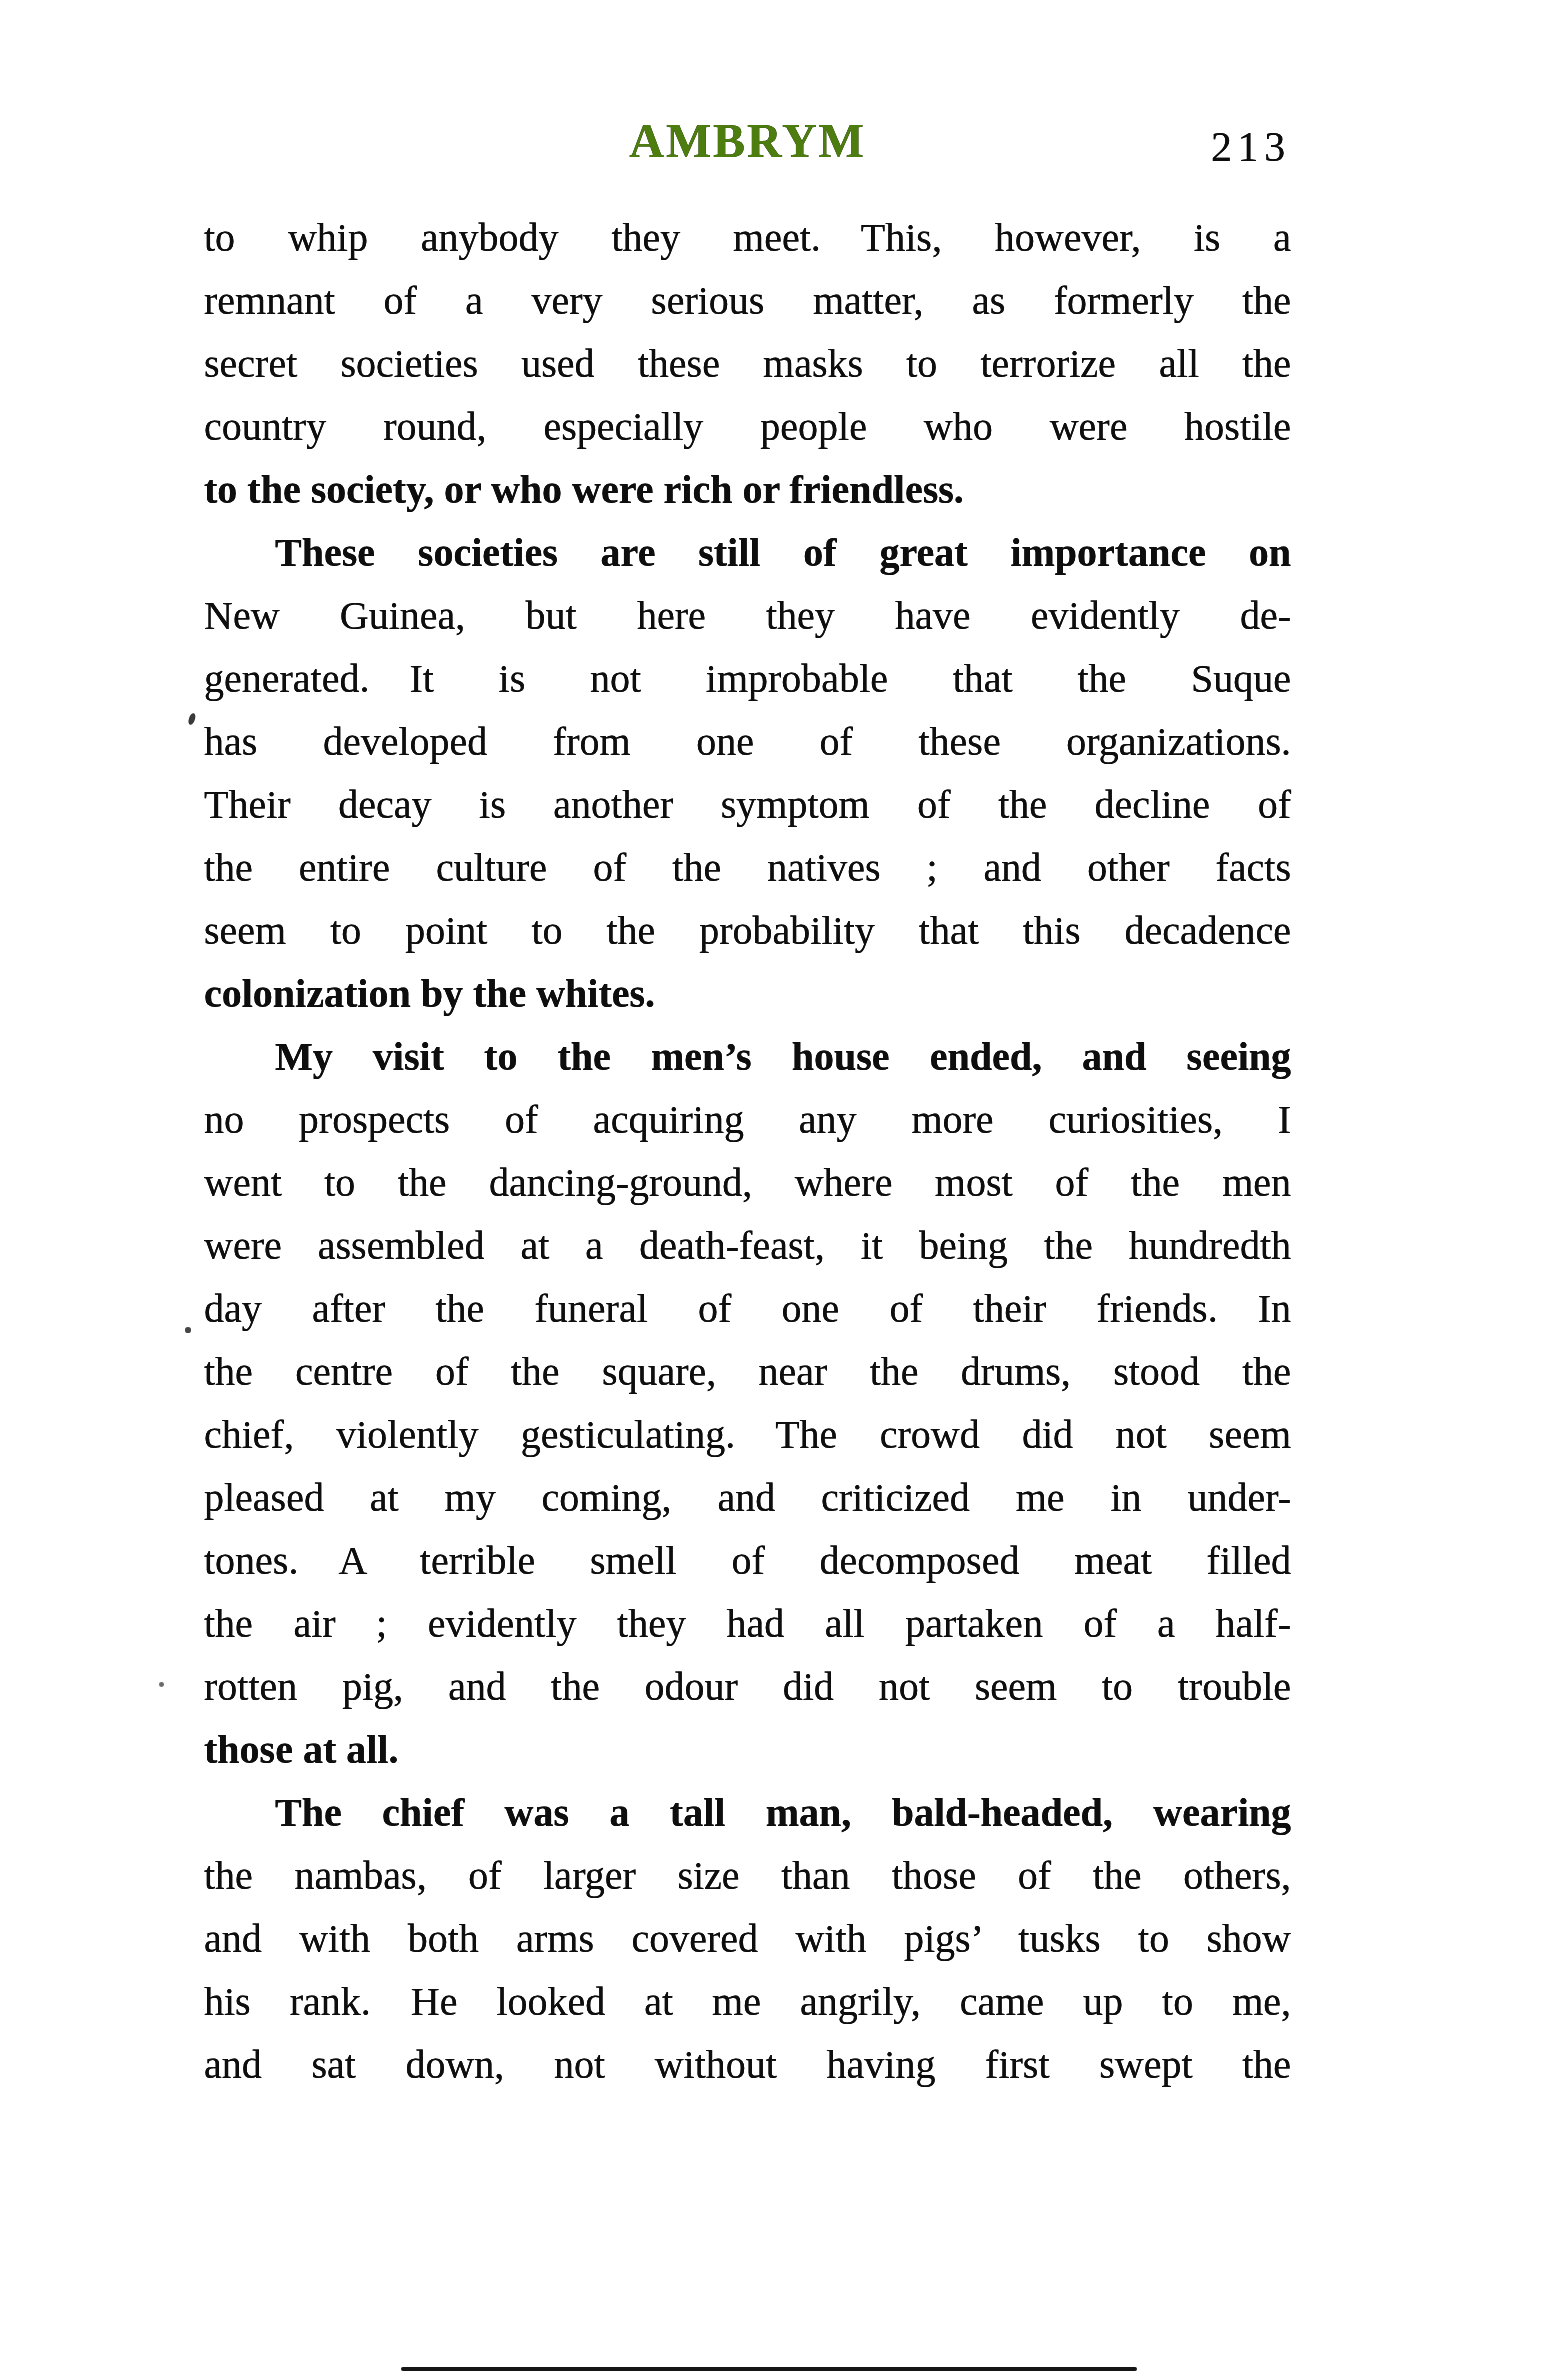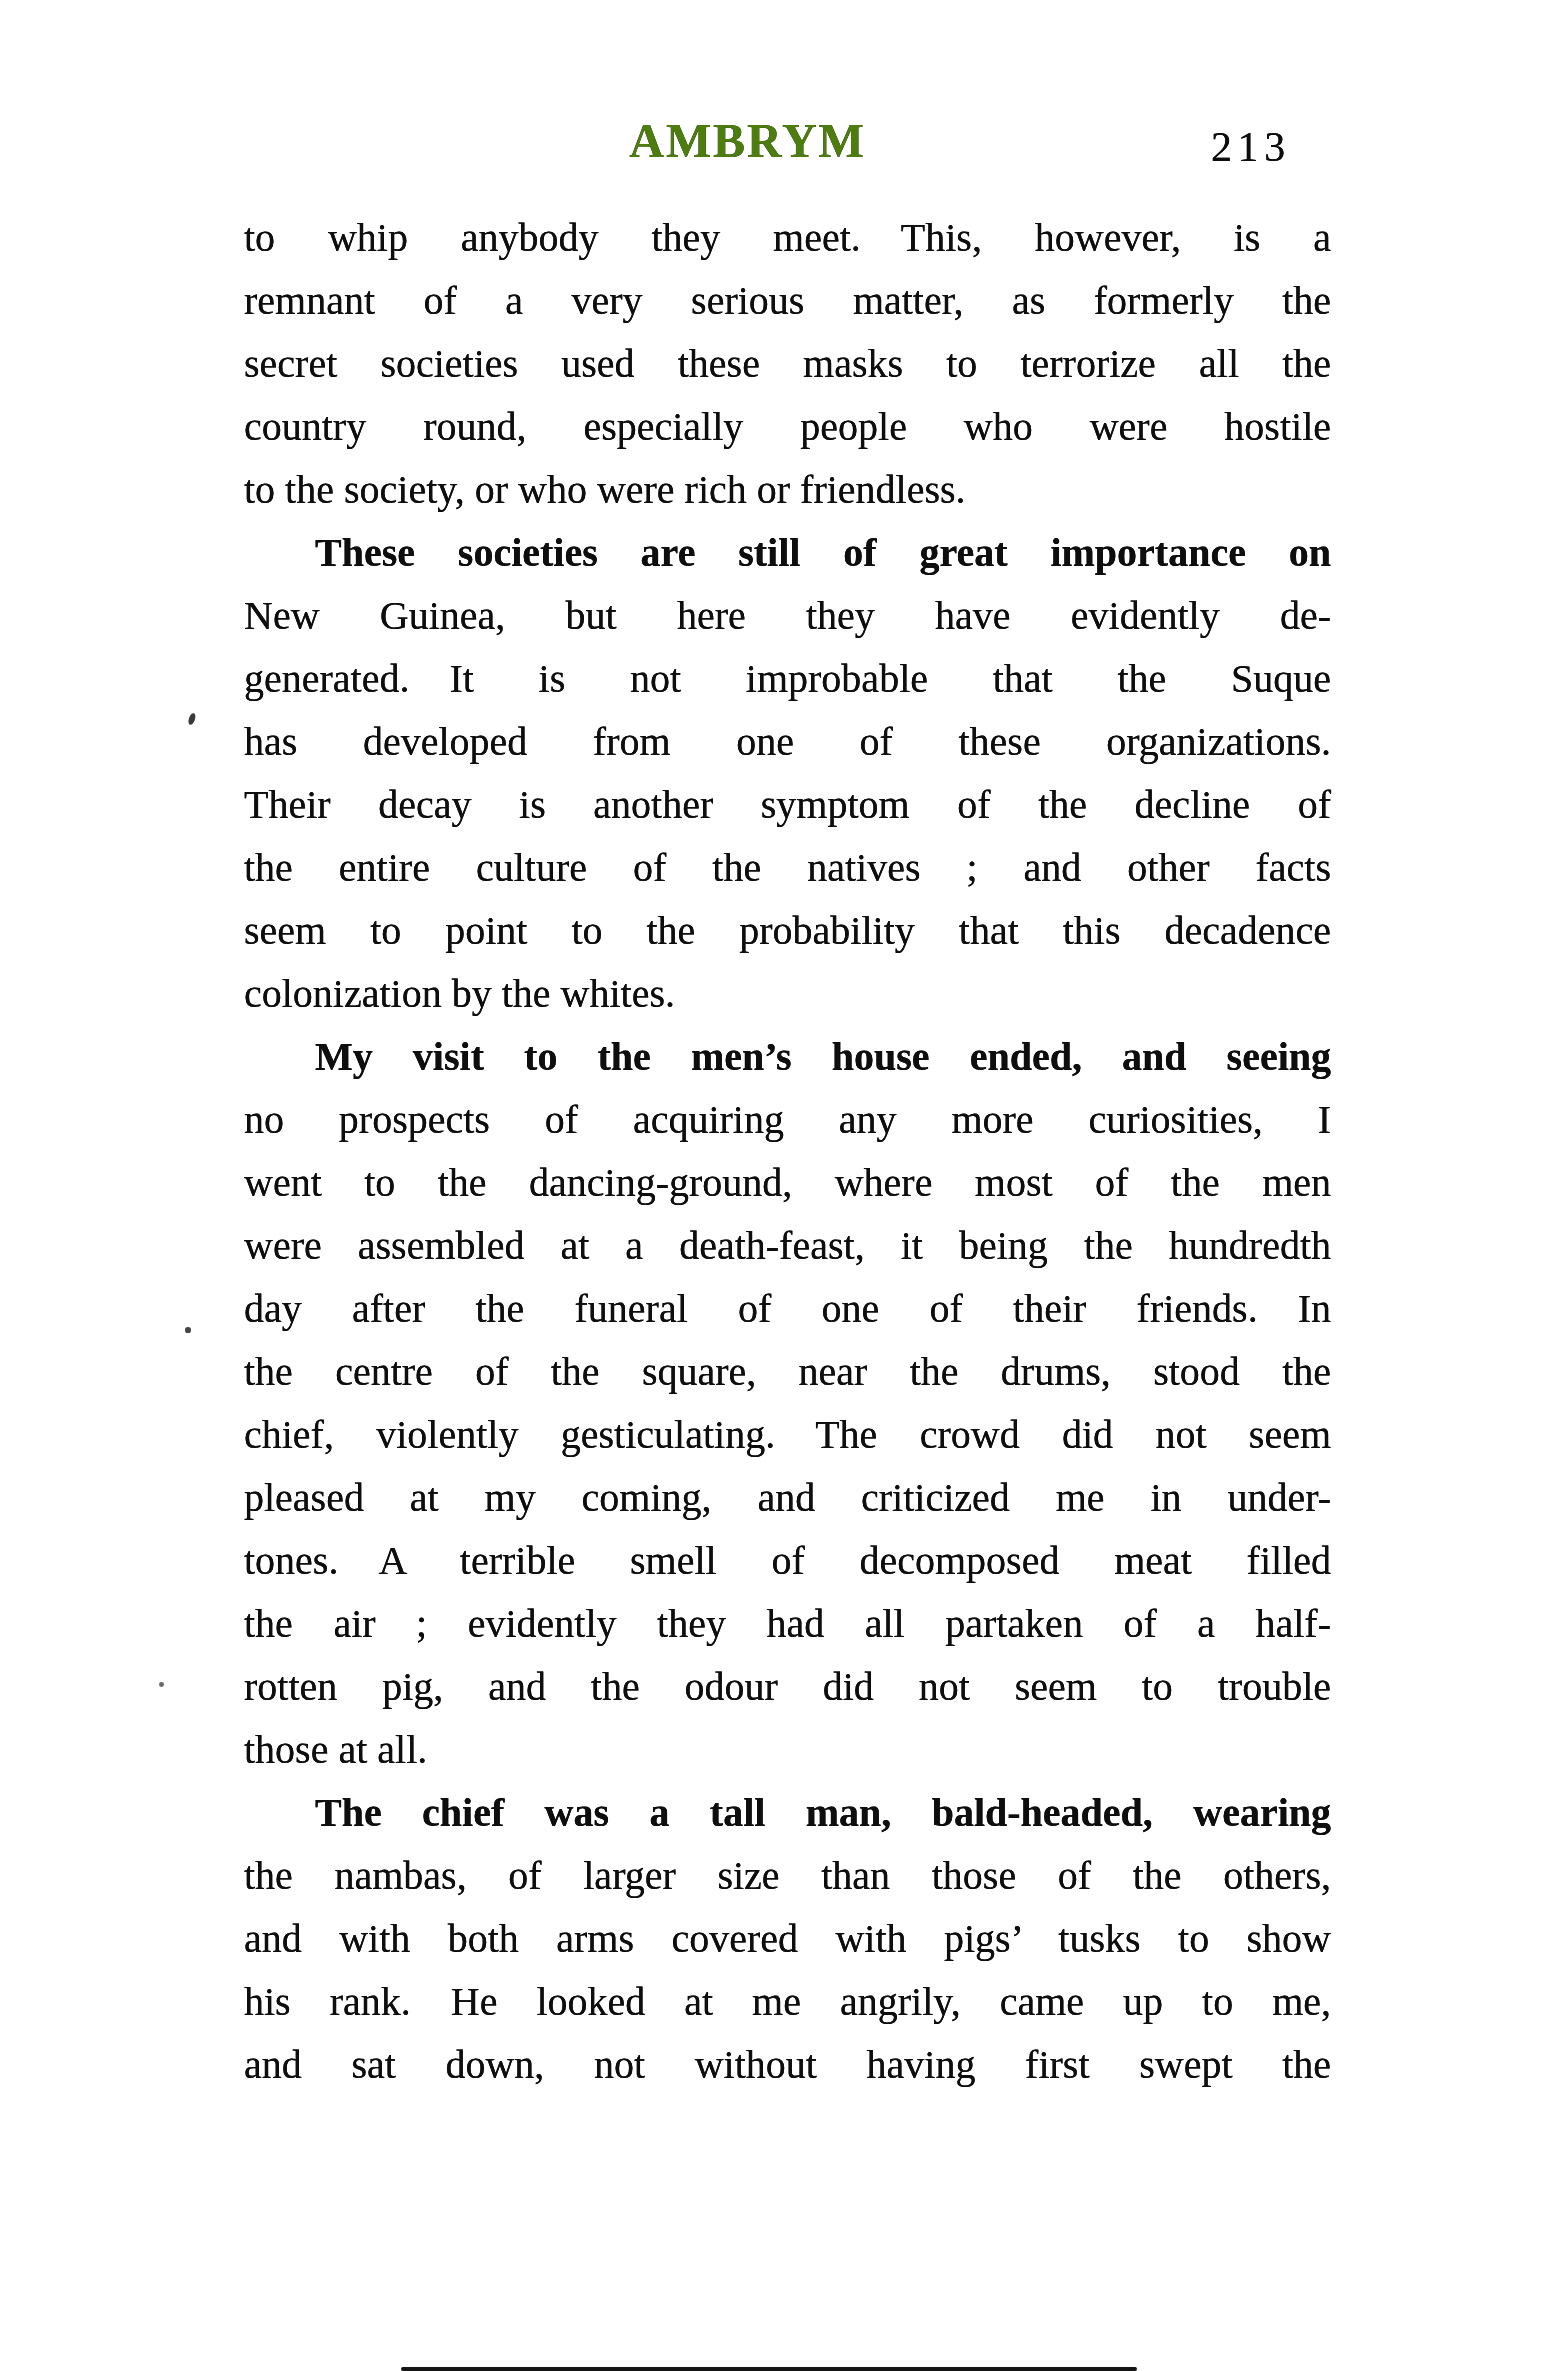--- a/index.html
+++ b/index.html
@@ -46,31 +46,31 @@
   }
   .text-block {
     position: absolute;
     left: 204px;
     top: 206px;
     width: 1087px;
     font-size: 40px;
     line-height: 63px;
     color: #0e0e0e;
     text-shadow: 0 0 0.5px #000;
-    margin-left: 40px;
   }
   .paragraph { margin: 0; padding: 0; }
   .line {
     text-align: justify;
     text-align-last: justify;
     white-space: normal;
   }
   .line.para-end {
     text-align: left;
     text-align-last: left;
+    font-weight: bold;
   }
   .line.p-first {
     text-indent: 71px;
     font-weight: bold;
   }
   
   .speck {
     position: absolute;
     background: #2a2a2a;
     border-radius: 50%;

